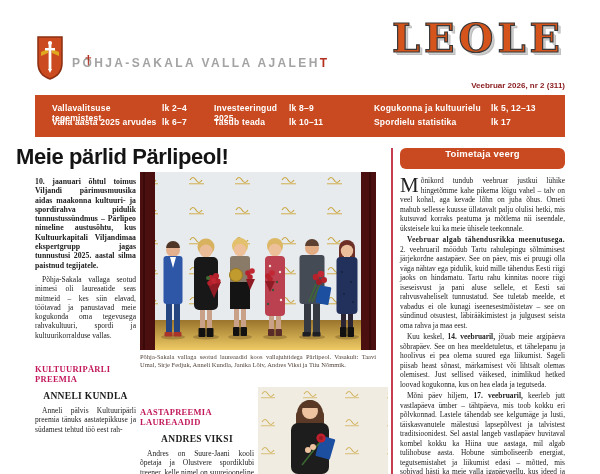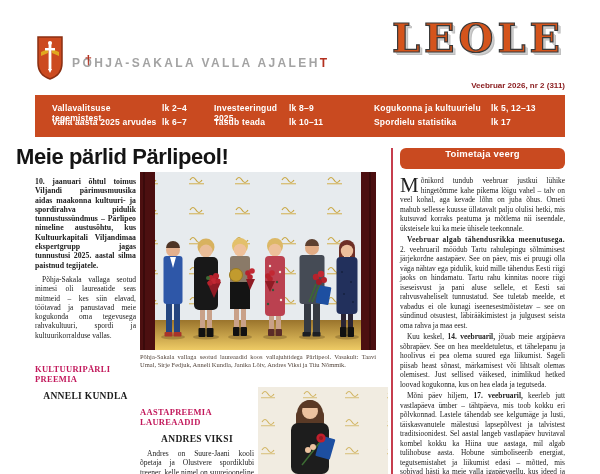--- a/index.html
+++ b/index.html
@@ -88,20 +88,21 @@
     <span>lk 17</span>
   </nav>
 
   <h1 class="headline">Meie pärlid Pärlipeol!</h1>
 
   <div class="col-left">
     <p class="body lede">10. jaanuari õhtul toimus Viljandi pärimusmuusika aidas maakonna kultuuri- ja spordirahva pidulik tunnustussündmus – Pärlipeo nimeline austusõhtu, kus Kultuurkapitali Viljandimaa ekspertgrupp jagas tunnustusi 2025. aastal silma paistnud tegijatele.</p>
     <p class="body indent">Põhja-Sakala vallaga seotud inimesi oli laureaatide seas mitmeid – kes siin elavad, töötavad ja panustavad meie kogukonda oma tegevusega rahvakultuuri, spordi ja kultuurikorralduse vallas.</p>
     <h3 class="red-head">KULTUURIPÄRLI PREEMIA</h3>
     <h4 class="name">ANNELI KUNDLA</h4>
+    <p class="body indent">Anneli pälvis Kultuuripärli preemia tänuks aastatepikkuse ja südamest tehtud töö eest rah-</p>
   </div>
 
   <figure class="photo1">
     <svg width="236" height="178" viewBox="0 0 236 178">
       <defs>
         <pattern id="logos" width="46" height="30" patternUnits="userSpaceOnUse">
           <path d="M4 8 q3 -5 6 0 q3 5 6 0" fill="none" stroke="#c8a43c" stroke-width="1.2"></path>
           <rect x="3" y="11" width="15" height="1.4" fill="#d8c07a"></rect>
         </pattern>
         <linearGradient id="floor" x1="0" y1="0" x2="0" y2="1">

